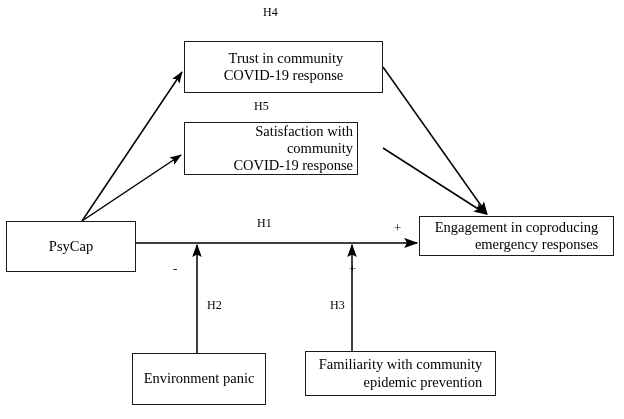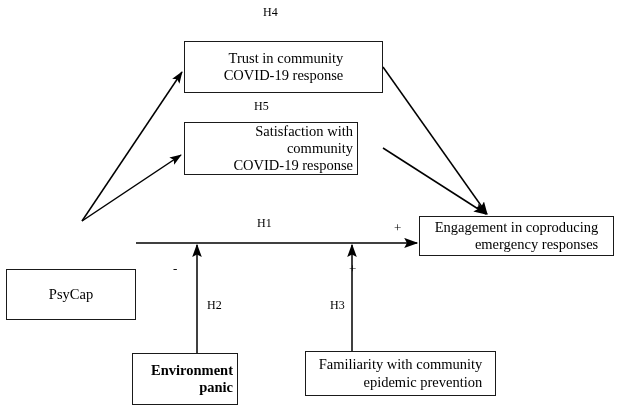--- a/index.html
+++ b/index.html
@@ -54,23 +54,23 @@
     color: #000000;
     font-size: 13px;
     line-height: 1;
     white-space: nowrap;
     z-index: 3;
   }
 
   
   #node-trust        { left: 184px; top: 41px;  width: 199px; height: 52px; font-size: 14.5px; }
   #node-satisfaction { left: 184px; top: 122px; width: 174px; height: 53px; font-size: 14.5px; }
-  #node-psycap       { left: 6px;   top: 221px; width: 130px; height: 51px; font-size: 14.5px; margin-top: 48px; }
+  #node-psycap       { left: 6px;   top: 221px; width: 130px; height: 51px; font-size: 14.5px; }
   #node-engagement   { left: 419px; top: 216px; width: 195px; height: 40px; font-size: 14.5px; }
-  #node-panic        { left: 132px; top: 353px; width: 106px; height: 52px; font-size: 14.5px; font-weight: bold; }
+  #node-panic        { left: 132px; top: 353px; width: 134px; height: 52px; font-size: 14.5px; }
   #node-familiarity  { left: 305px; top: 351px; width: 191px; height: 45px; font-size: 14.5px; }
 
   
   #hyp-h4 { left: 263px; top: 6px;   }
   #hyp-h5 { left: 254px; top: 100px; text-align: right; }
   #hyp-h1 { left: 257px; top: 217px; }
   #hyp-h2 { left: 168px; top: 299px; margin-left: 39px; }
   #hyp-h3 { left: 330px; top: 299px; }
 
   

